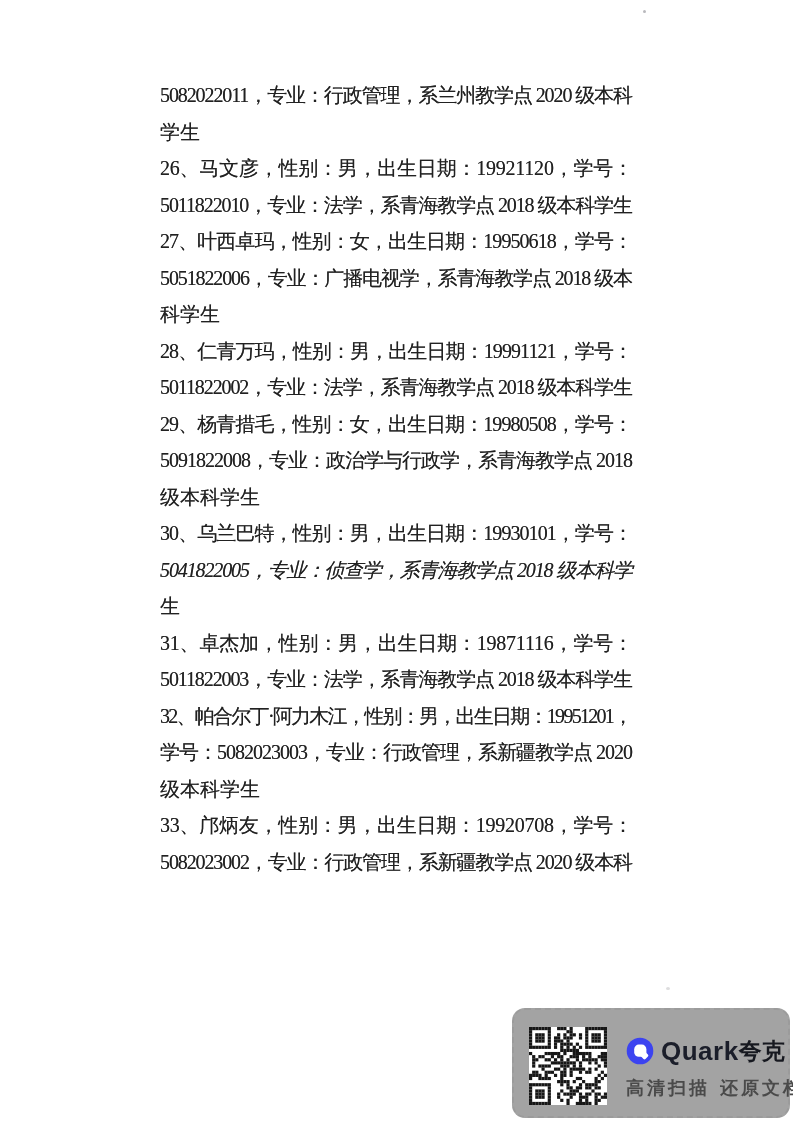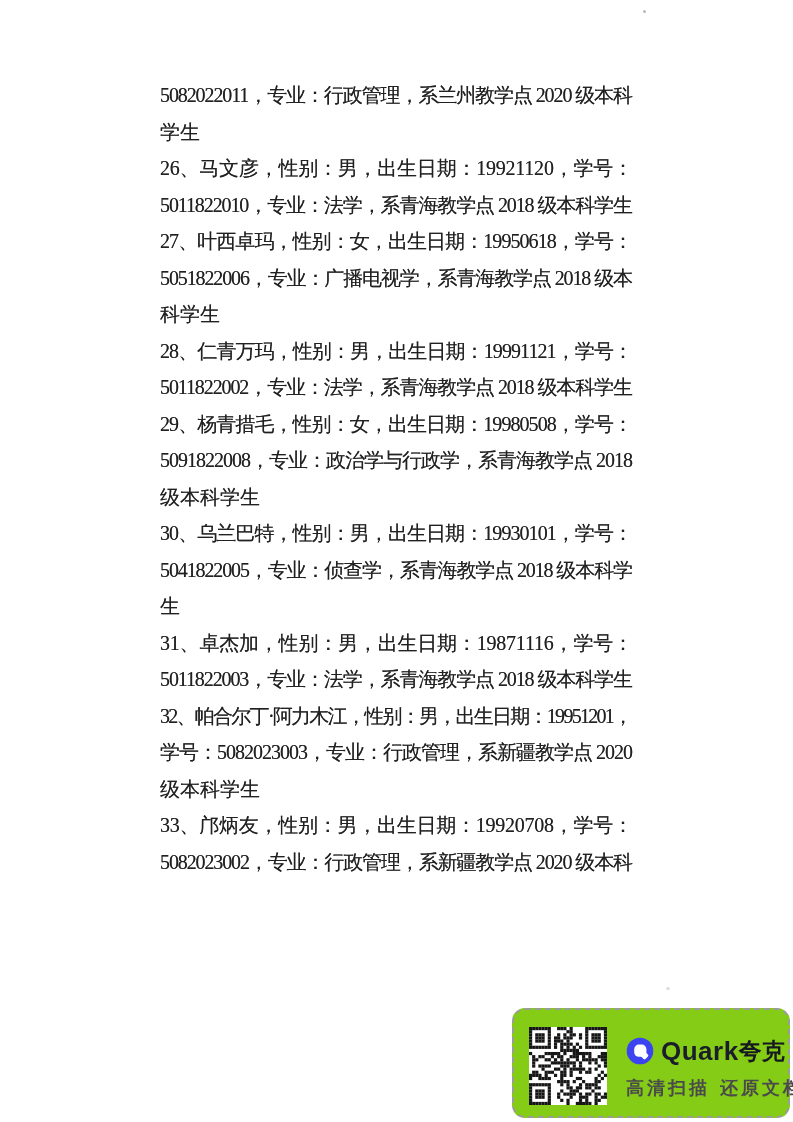--- a/index.html
+++ b/index.html
@@ -11,21 +11,21 @@
             font-size:20px;color:#212121;
             text-shadow:0 0 0.6px rgba(30,30,30,0.65);}
   .line{height:36.5px;line-height:36.5px;white-space:nowrap;text-align:left;}
   .line span{white-space:nowrap;}
   
   .speck{position:absolute;border-radius:50%;}
   .speck-1{left:643px;top:10px;width:3px;height:3px;background:#b9b9bd;}
   .speck-2{left:666px;top:987px;width:4px;height:3px;background:rgba(120,120,125,0.25);}
   
   .wm-card{position:absolute;left:512px;top:1008px;width:278px;height:110px;
-           box-sizing:border-box;background:#84cc16;border:2px dashed #9b9b9b;
+           box-sizing:border-box;background:#a3a3a3;border:2px dashed #9b9b9b;
            border-radius:13px;}
   .wm-qr{position:absolute;left:15px;top:17px;width:78px;height:78px;background:#fff;}
   .wm-right{position:absolute;left:112px;top:26px;width:160px;}
   .logo-row{display:flex;align-items:center;height:30px;}
   .logo-icon{width:28px;height:28px;flex:0 0 28px;display:inline-block;}
   .brand-latin{font-family:"Liberation Sans","DejaVu Sans",sans-serif;
                font-weight:bold;font-size:26px;color:#1b1e2a;margin-left:7px;
                letter-spacing:0.5px;}
   .brand-cn{font-family:Liberation Sans, sans-serif;
             font-weight:bold;font-size:23px;color:#16181f;}
@@ -46,21 +46,21 @@
       <div class="line"><span style="letter-spacing: -1.099px;">5011822010，专业：法学，系青海教学点 2018 级本科学生</span></div>
       <div class="line"><span style="letter-spacing: -0.931px; margin-top: 36px;">27、叶西卓玛，性别：女，出生日期：19950618，学号：</span></div>
       <div class="line"><span style="letter-spacing: -1.121px;">5051822006，专业：广播电视学，系青海教学点 2018 级本</span></div>
       <div class="line"><span>科学生</span></div>
       <div class="line"><span style="letter-spacing: -0.906px;">28、仁青万玛，性别：男，出生日期：19991121，学号：</span></div>
       <div class="line"><span style="letter-spacing: -1.099px;">5011822002，专业：法学，系青海教学点 2018 级本科学生</span></div>
       <div class="line"><span style="letter-spacing: -0.931px;">29、杨青措毛，性别：女，出生日期：19980508，学号：</span></div>
       <div class="line"><span style="letter-spacing: -1px;">5091822008，专业：政治学与行政学，系青海教学点 2018</span></div>
       <div class="line"><span>级本科学生</span></div>
       <div class="line"><span style="letter-spacing: -0.931px; text-align: right;">30、乌兰巴特，性别：男，出生日期：19930101，学号：</span></div>
-      <div class="line"><span style="letter-spacing: -1.121px;">5041822005，专业：侦查学，系青海教学点 2018 级本科学</span></div>
+      <div class="line"><span style="letter-spacing: -1.121px; font-style: italic;">5041822005，专业：侦查学，系青海教学点 2018 级本科学</span></div>
       <div class="line"><span>生</span></div>
       <div class="line"><span style="letter-spacing: -0.197px;">31、卓杰加，性别：男，出生日期：19871116，学号：</span></div>
       <div class="line"><span style="letter-spacing: -1.099px;">5011822003，专业：法学，系青海教学点 2018 级本科学生</span></div>
       <div class="line"><span style="letter-spacing: -1.731px;">32、帕合尔丁·阿力木江，性别：男，出生日期：19951201，</span></div>
       <div class="line"><span style="letter-spacing: -1px;">学号：5082023003，专业：行政管理，系新疆教学点 2020</span></div>
       <div class="line"><span>级本科学生</span></div>
       <div class="line"><span style="letter-spacing: -0.25px;">33、邝炳友，性别：男，出生日期：19920708，学号：</span></div>
       <div class="line"><span style="letter-spacing: -1.121px;">5082023002，专业：行政管理，系新疆教学点 2020 级本科</span></div>
     </div>
 

